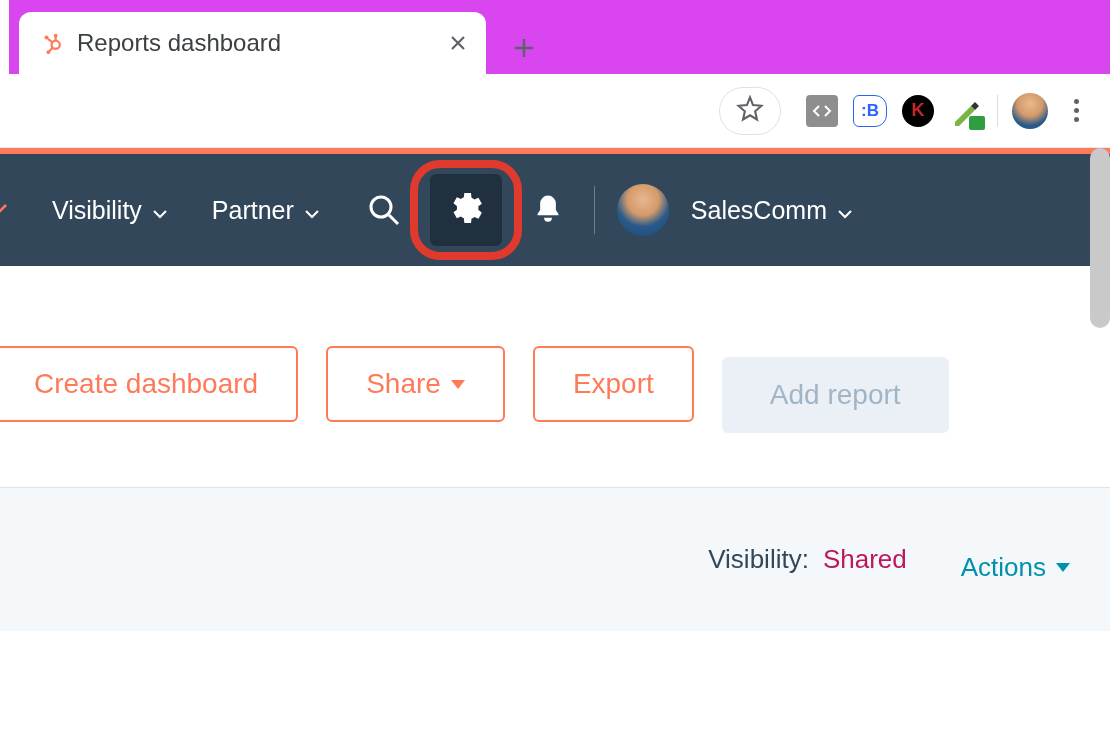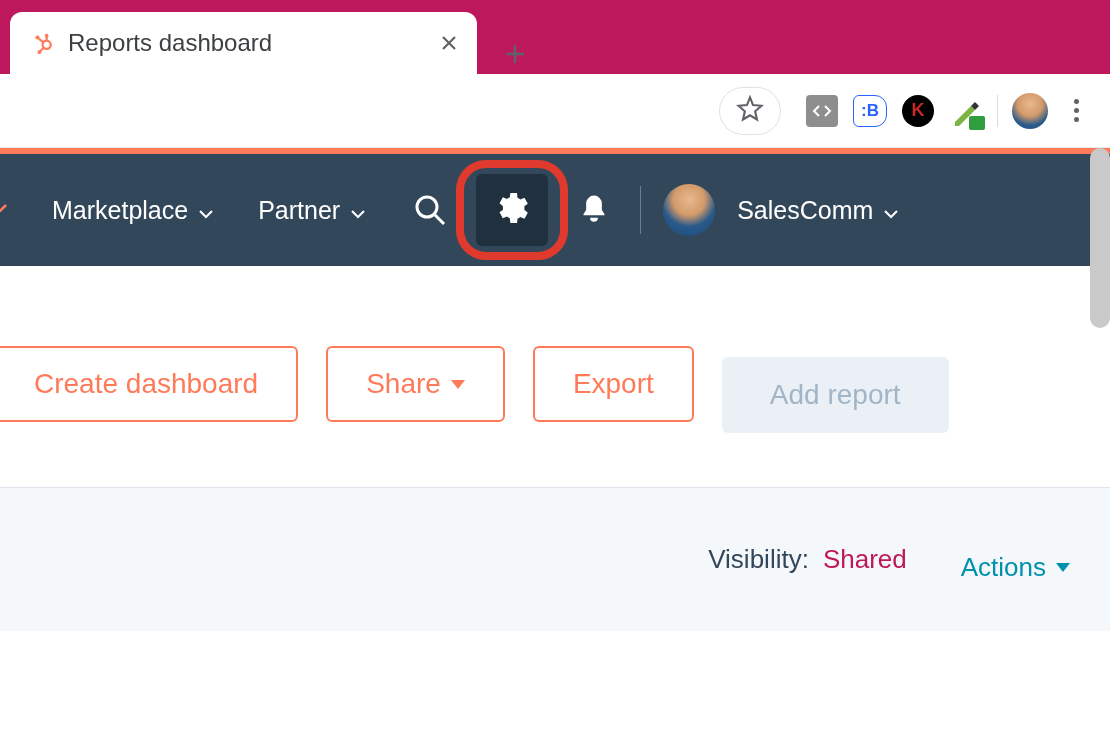--- a/index.html
+++ b/index.html
@@ -7,25 +7,26 @@
       font-family: -apple-system, BlinkMacSystemFont, "Segoe UI", Helvetica, Arial, sans-serif;
       width: 1110px;
       height: 750px;
       background: #fff;
       overflow: hidden;
       position: relative;
     }
 
     
     .browser-chrome {
-      background: #be185d;
+      background: #d946ef;
       height: 74px;
       display: flex;
-      align-items: flex-end;
+      align-items: center;
       padding-top: 12px;
+      margin-left: 9px;
     }
     .tab {
       background: #fff;
       border-radius: 12px 12px 0 0;
       height: 62px;
       display: flex;
       align-items: center;
       padding: 0 18px 0 22px;
       margin-left: 10px;
       width: 467px;
@@ -312,21 +313,21 @@
 <div class="orange-strip"></div>
 
 <div class="nav-bar">
   <div class="nav-left">
     <span style="margin-left:-10px;">
       <svg width="18" height="12" viewBox="0 0 18 12">
           <path d="M2 2 L9 9 L16 2" fill="none" stroke="#ff7a59" stroke-width="2.5"></path>
         </svg>
     </span>
     <div class="nav-item">
-      <span>Marketplace</span>
+      <span>Visibility</span>
       <span><svg width="16" height="10" viewBox="0 0 16 10">
             <path d="M2 2 L8 8 L14 2" fill="none" stroke="#fff" stroke-width="2"></path>
           </svg></span>
     </div>
     <div class="nav-item">
       <span>Partner</span>
       <span><svg width="16" height="10" viewBox="0 0 16 10">
             <path d="M2 2 L8 8 L14 2" fill="none" stroke="#fff" stroke-width="2"></path>
           </svg></span>
     </div>

